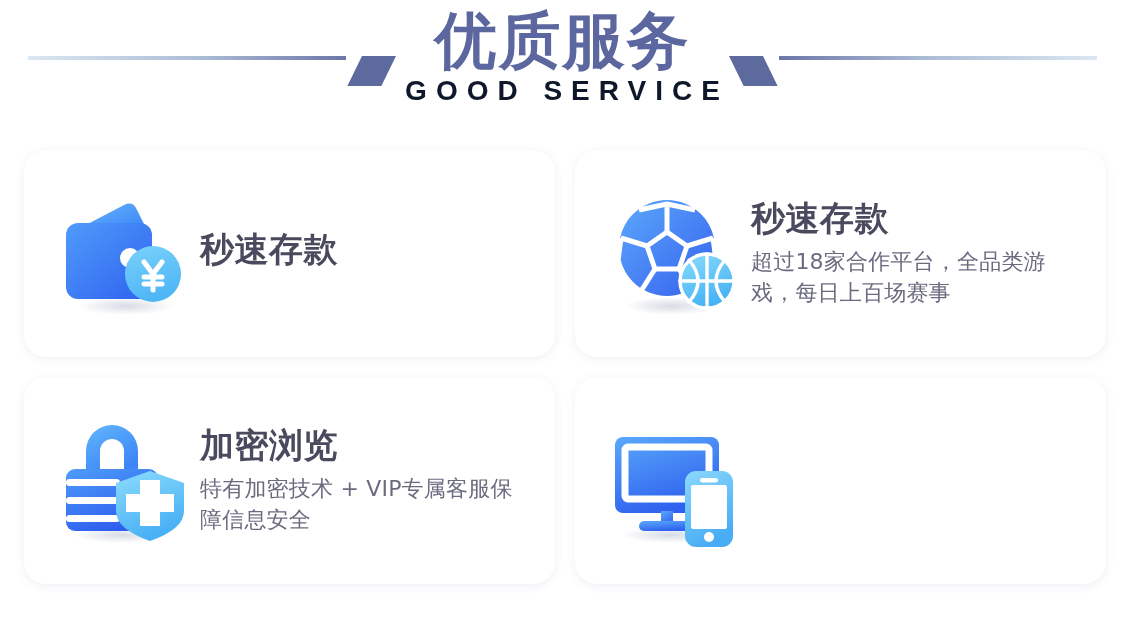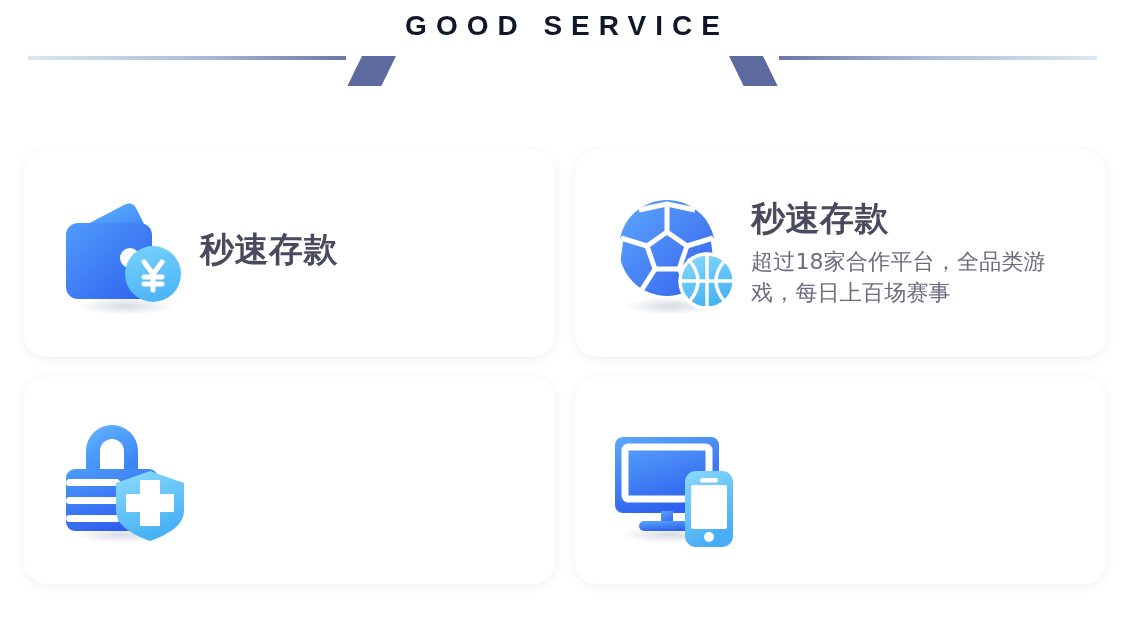--- a/index.html
+++ b/index.html
@@ -162,20 +162,21 @@
       <div class="deco-line"></div>
       <div class="deco-slab"></div>
     </div>
 
     <div class="deco deco-right">
       <div class="deco-line"></div>
       <div class="deco-slab"></div>
     </div>
 
     <div class="title-block">
+      <div class="title-cn">优质服务</div>
       <div class="title-en">GOOD SERVICE</div>
     </div>
   </div>
 
   <div class="grid">
 
     <div class="card">
       <div class="card-icon">
         <svg viewBox="0 0 132 132" width="132" height="132">
           <defs>
@@ -287,20 +288,24 @@
           <rect x="8" y="54" width="92" height="62" rx="9" fill="url(#lockBody)"></rect>
           <g fill="#ffffff">
             <rect x="8" y="64" width="54" height="7" rx="3.5"></rect>
             <rect x="8" y="82" width="54" height="7" rx="3.5"></rect>
             <rect x="8" y="100" width="54" height="7" rx="3.5"></rect>
           </g>
           <path d="M92 56 L126 68 L126 96 Q126 114 92 126 Q58 114 58 96 L58 68 Z" fill="url(#shieldGrad)"></path>
           <path d="M85 79 L99 79 L99 65 L119 65 L119 79 L133 79 L133 97 L119 97 L119 111 L99 111 L99 97 L85 97 Z" transform="translate(-17,0) scale(1)" fill="#ffffff"></path>
         </svg>
       </div>
+      <div class="card-text">
+        <div class="card-title">加密浏览</div>
+        <div class="card-desc">特有加密技术 + VIP专属客服保障信息安全</div>
+      </div>
     </div>
 
     <div class="card">
       <div class="card-icon">
         <svg viewBox="0 0 132 132" width="132" height="132">
           <defs>
             <linearGradient id="monGrad" x1="0" y1="0" x2="0.4" y2="1">
               <stop offset="0%" stop-color="#5aa8fb"></stop>
               <stop offset="100%" stop-color="#2f62ee"></stop>
             </linearGradient>

